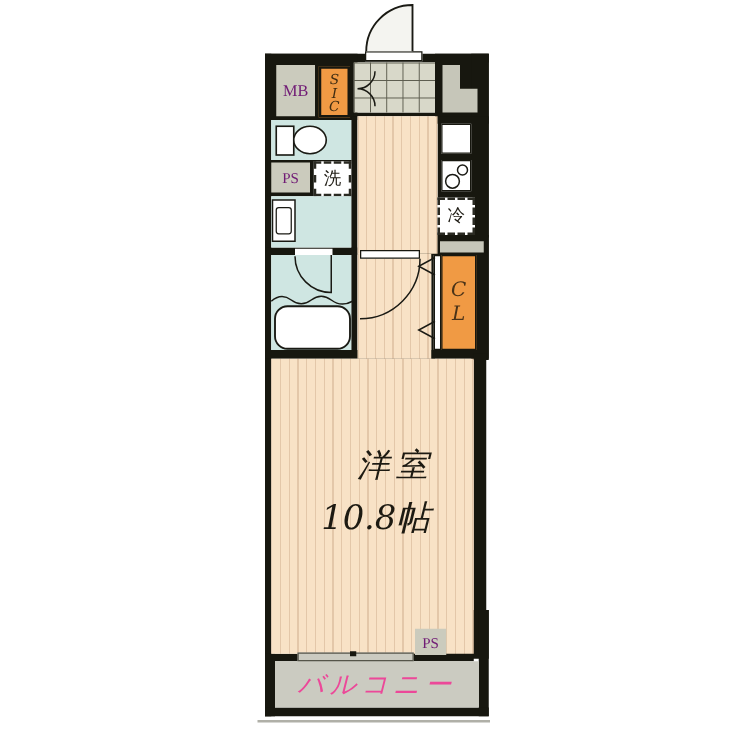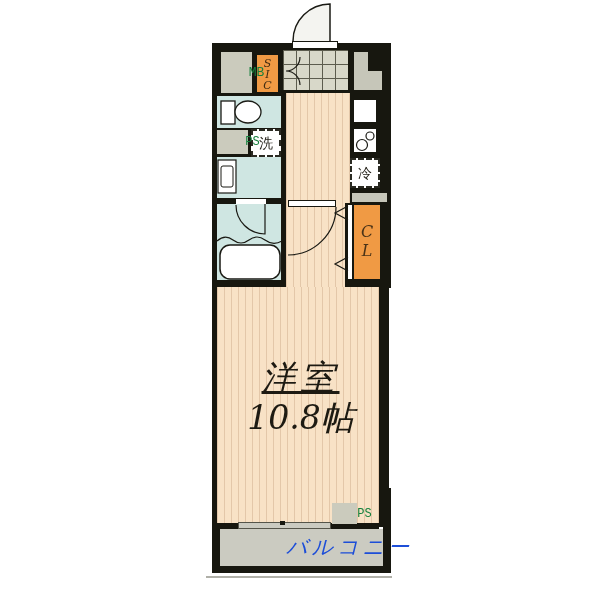--- a/index.html
+++ b/index.html
@@ -13,21 +13,21 @@
   .lgray{position:absolute;background:#c6c6b9;}
   .orange{position:absolute;background:#f09a44;border:2px solid #17170f;box-sizing:border-box;}
   .tile{position:absolute;background-color:#d8d8c9;
         background-image:linear-gradient(#5c5c4e 1px,transparent 1px),
                          linear-gradient(90deg,#5c5c4e 1px,transparent 1px);
         background-size:13px 14px;}
   .whitebox{position:absolute;background:#ffffff;border:1px solid #17170f;box-sizing:border-box;}
   .dashedbox{position:absolute;background:#ffffff;border:2px dashed #2a2a22;box-sizing:border-box;}
   .balcony{position:absolute;background:#cbcbc1;}
   .label{position:absolute;color:#24241c;text-align:center;line-height:1;}
-  .sans{font-family:Liberation Mono, monospace;color:#15803d;margin-left:20px;}
+  .sans{font-family:Liberation Serif, serif;color:#701a75;}
   .mincho{font-style:italic;color:#1d1a12;}
   .vstack span{display:block;}
   svg{position:absolute;left:0;top:0;}
 </style>
 </head>
 <body>
 
 <div id="canvas">
 
   <div class="wall" style="left:212px;top:43px;width:179px;height:7px;"></div>
@@ -122,21 +122,21 @@
 
   <div class="label sans" style="left:217px;top:136px;width:31px;font-size:12px;">PS</div>
   <div class="label mincho" style="left:251px;top:136px;width:30px;font-size:14px;font-style:normal;">洗</div>
   <div class="label mincho" style="left:350px;top:166px;width:30px;font-size:14px;font-style:normal;">冷</div>
 
   <div class="label mincho vstack" style="left:353px;top:222px;width:28px;font-size:16px;line-height:19px;color:#4a3318;">
     <span>C</span>
     <span>L</span>
   </div>
 
-  <div class="label mincho" style="left:228px;top:360px;width:145px;font-size:34px;letter-spacing:5px;text-decoration:underline;">洋室</div>
-  <div class="label mincho" style="left:218px;top:401px;width:165px;font-size:33px;">10.8帖</div>
+  <div class="label mincho" style="left:244px;top:360px;width:145px;font-size:26px;letter-spacing:5px;">洋室</div>
+  <div class="label mincho" style="left:218px;top:401px;width:165px;font-size:27px;">10.8帖</div>
 
   <div class="label sans" style="left:332px;top:508px;width:25px;font-size:12px;">PS</div>
 
-  <div class="label mincho" style="left:220px;top:537px;width:163px;font-size:21px;letter-spacing:4px;color:#1d4ed8;margin-left:48px;">バルコニー</div>
+  <div class="label mincho" style="left:220px;top:537px;width:163px;font-size:21px;letter-spacing:4px;color:#ec4899;">バルコニー</div>
 
 
 </div>
 
 </body></html>

